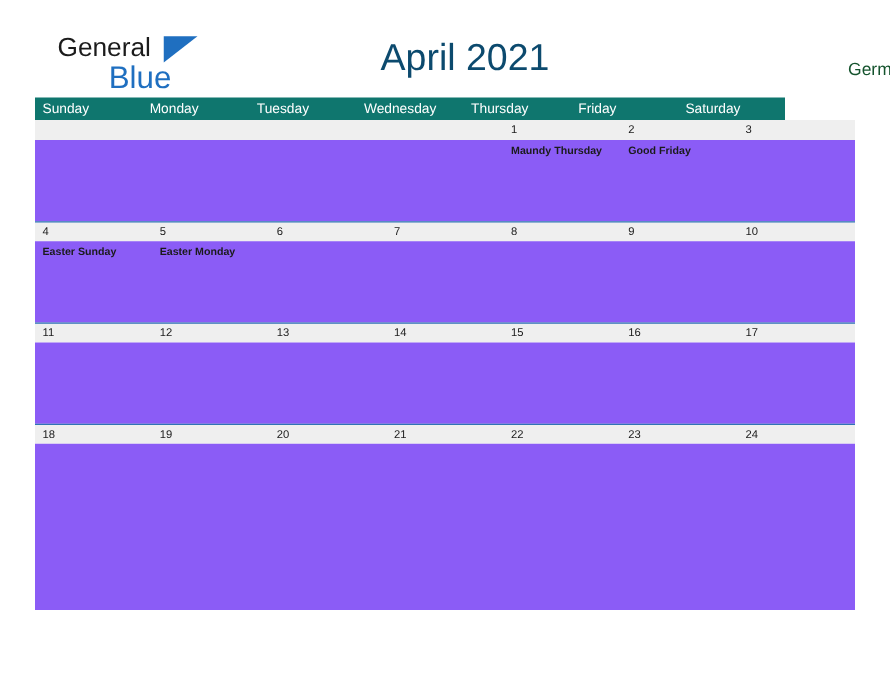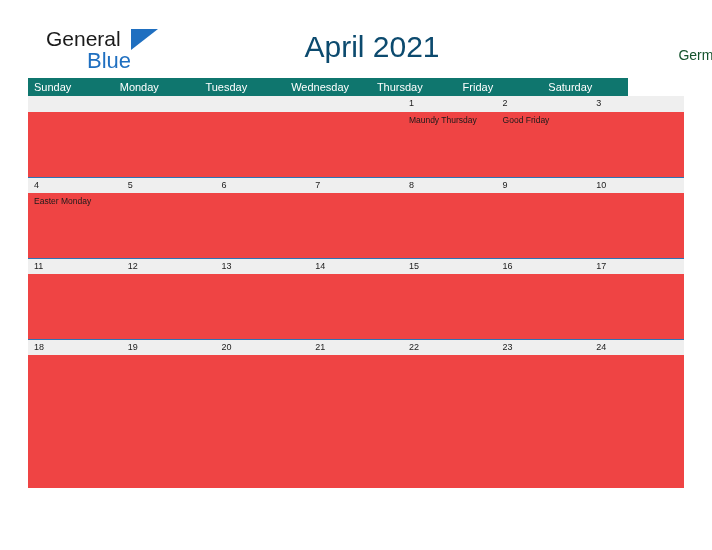--- a/index.html
+++ b/index.html
@@ -38,21 +38,21 @@
     top: 0;
     font-size: 21px;
     color: #1b1b1b;
     letter-spacing: 0px;
     font-family: "Liberation Sans", sans-serif;
   }
   .logo-blue {
     position: absolute;
     left: 41px;
     top: 21px;
-    font-size: 22px;
+    font-size: 25px;
     color: #1f6fc0;
     font-family: "Liberation Sans", sans-serif;
   }
   .logo-triangle {
     position: absolute;
     left: 85px;
     top: 2px;
     width: 0;
     height: 0;
     border-left: 27px solid #1f6fc0;
@@ -133,21 +133,22 @@
     color: #1b1b1b;
     padding-left: 6px;
     box-sizing: border-box;
     font-family: "Liberation Sans", sans-serif;
   }
 
   .event-band {
     display: flex;
     width: 656px;
     height: 68px;
-    background: #ef4444;
+    background: #8b5cf6;
+    font-weight: bold;
   }
   .event-cell {
     flex: 1 1 0;
     padding-left: 6px;
     padding-top: 3px;
     box-sizing: border-box;
     font-size: 8.5px;
     line-height: 11px;
     color: #1b1b1b;
     font-family: "Liberation Sans", sans-serif;
@@ -209,20 +210,21 @@
     <div class="date-band">
       <div class="date-cell">4</div>
       <div class="date-cell">5</div>
       <div class="date-cell">6</div>
       <div class="date-cell">7</div>
       <div class="date-cell">8</div>
       <div class="date-cell">9</div>
       <div class="date-cell">10</div>
     </div>
     <div class="event-band">
+      <div class="event-cell">Easter Sunday</div>
       <div class="event-cell">Easter Monday</div>
       <div class="event-cell"></div>
       <div class="event-cell"></div>
       <div class="event-cell"></div>
       <div class="event-cell"></div>
       <div class="event-cell"></div>
     </div>
   </div>
 
   <div class="week-row">

